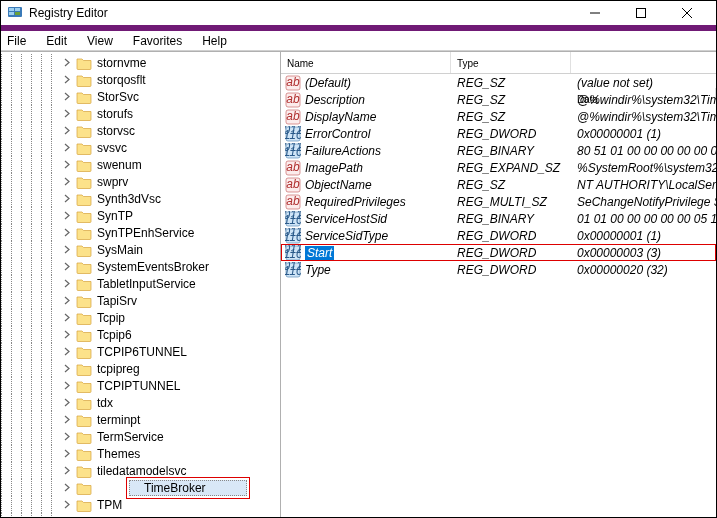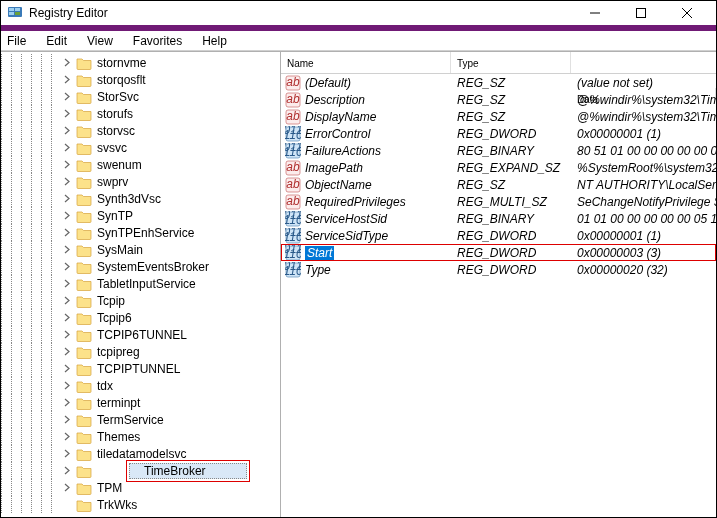--- a/index.html
+++ b/index.html
@@ -387,20 +387,41 @@
         <span class="expander">
           <svg width="9" height="9" viewBox="0 0 9 9">
             <path d="M2 1 L6 4.5 L2 8" fill="none" stroke="#666" stroke-width="1.2"></path>
           </svg>
         </span>
         <span class="foldericon">
           <svg width="16" height="14" viewBox="0 0 16 14">
             <path d="M1 3 h5 l1.5 1.5 H15 v8 a1 1 0 0 1 -1 1 H2 a1 1 0 0 1 -1 -1 Z" fill="#fce28a" stroke="#d6a23a" stroke-width="0.7"></path>
           </svg>
         </span>
+        <span class="tree-label">TapiSrv</span>
+      </div>
+      <div class="tree-row">
+        <span class="guides">
+          <span class="guide"></span>
+          <span class="guide"></span>
+          <span class="guide"></span>
+          <span class="guide"></span>
+          <span class="guide"></span>
+          <span class="guide"></span>
+        </span>
+        <span class="expander">
+          <svg width="9" height="9" viewBox="0 0 9 9">
+            <path d="M2 1 L6 4.5 L2 8" fill="none" stroke="#666" stroke-width="1.2"></path>
+          </svg>
+        </span>
+        <span class="foldericon">
+          <svg width="16" height="14" viewBox="0 0 16 14">
+            <path d="M1 3 h5 l1.5 1.5 H15 v8 a1 1 0 0 1 -1 1 H2 a1 1 0 0 1 -1 -1 Z" fill="#fce28a" stroke="#d6a23a" stroke-width="0.7"></path>
+          </svg>
+        </span>
         <span class="tree-label">Tcpip</span>
       </div>
       <div class="tree-row">
         <span class="guides">
           <span class="guide"></span>
           <span class="guide"></span>
           <span class="guide"></span>
           <span class="guide"></span>
           <span class="guide"></span>
           <span class="guide"></span>

